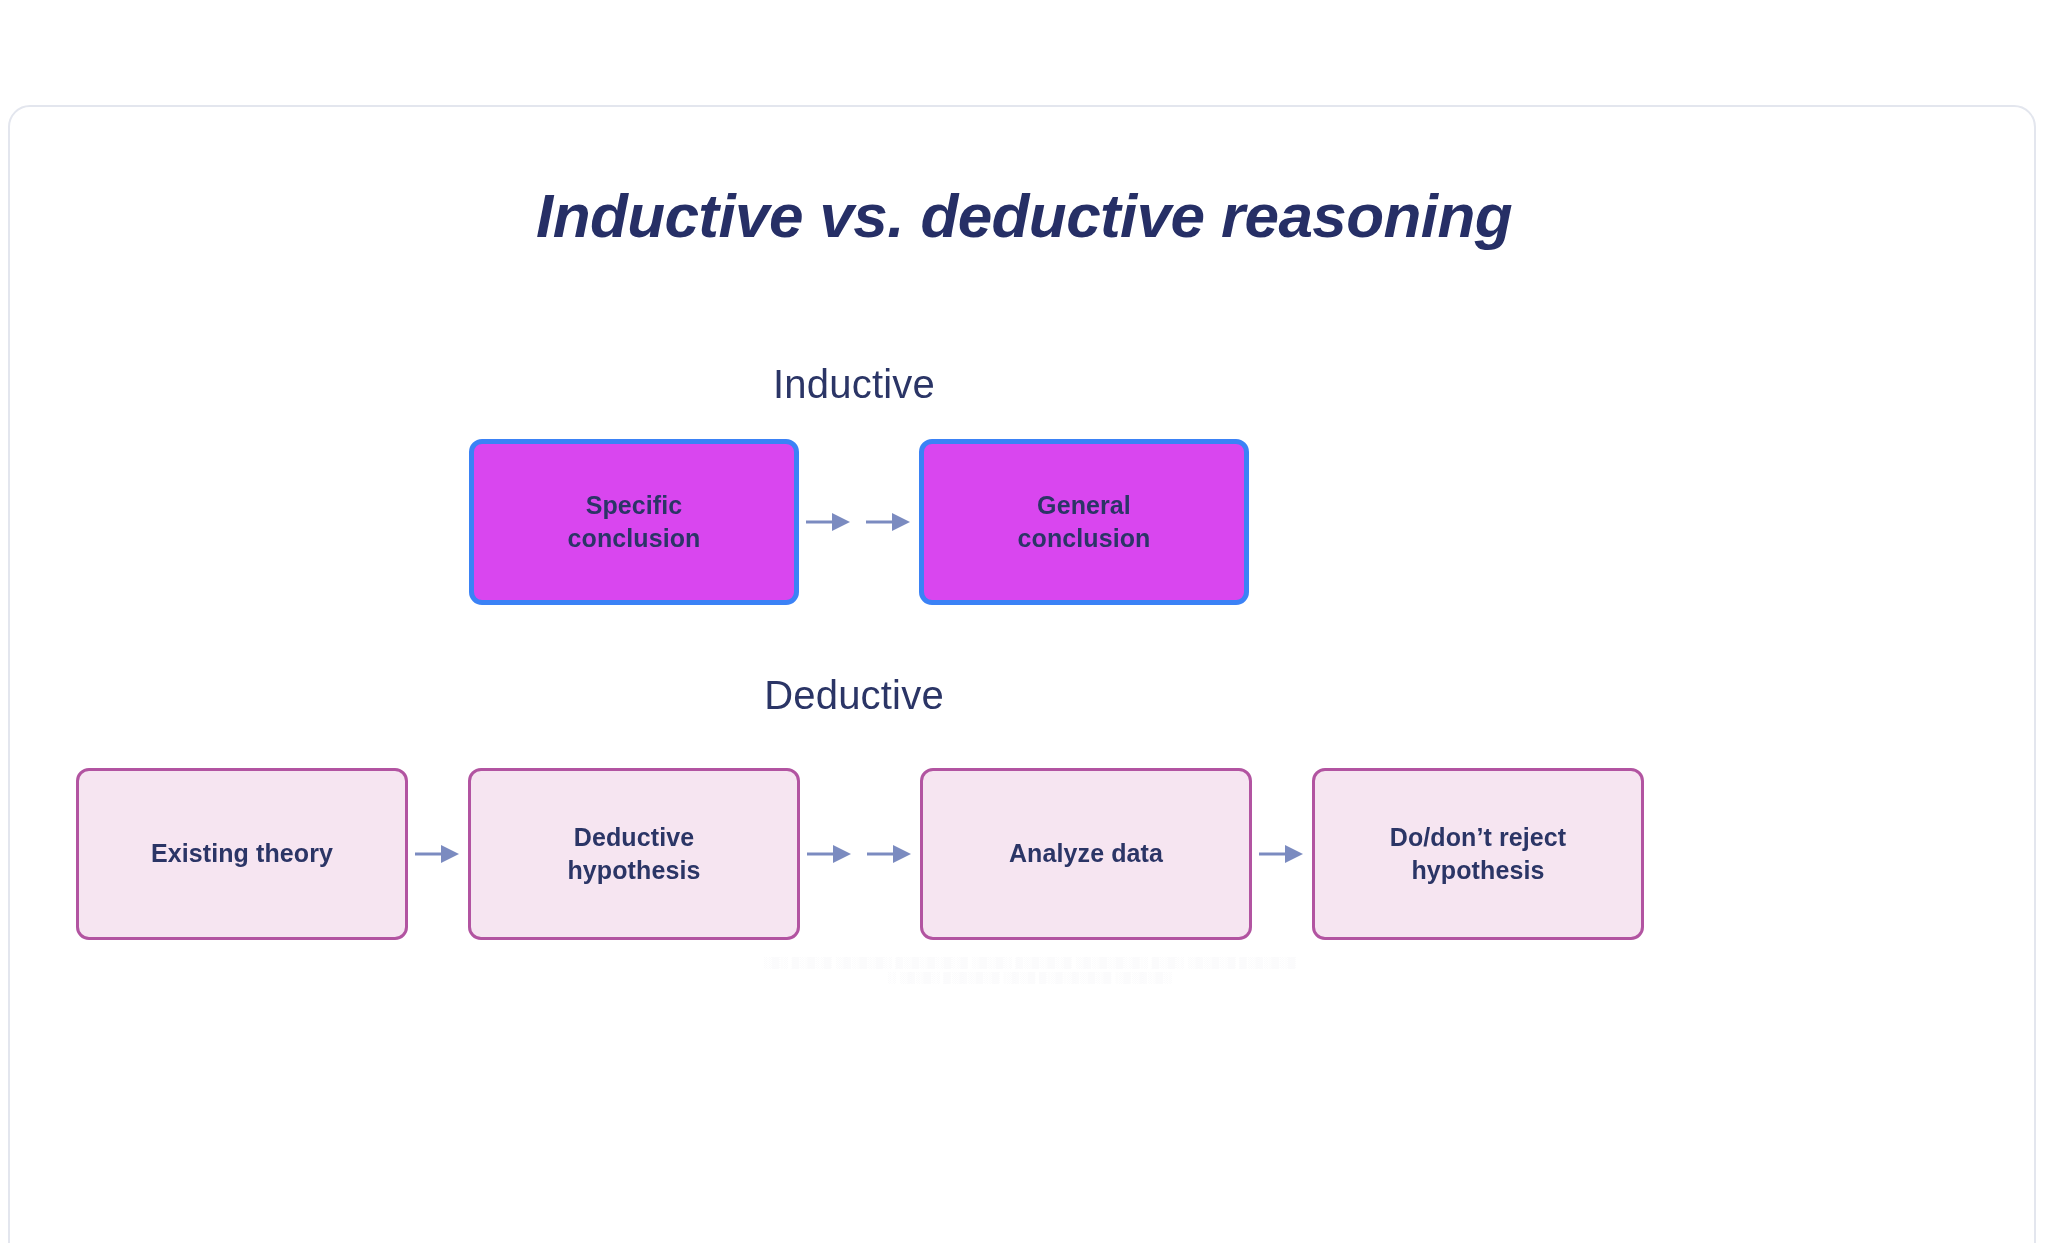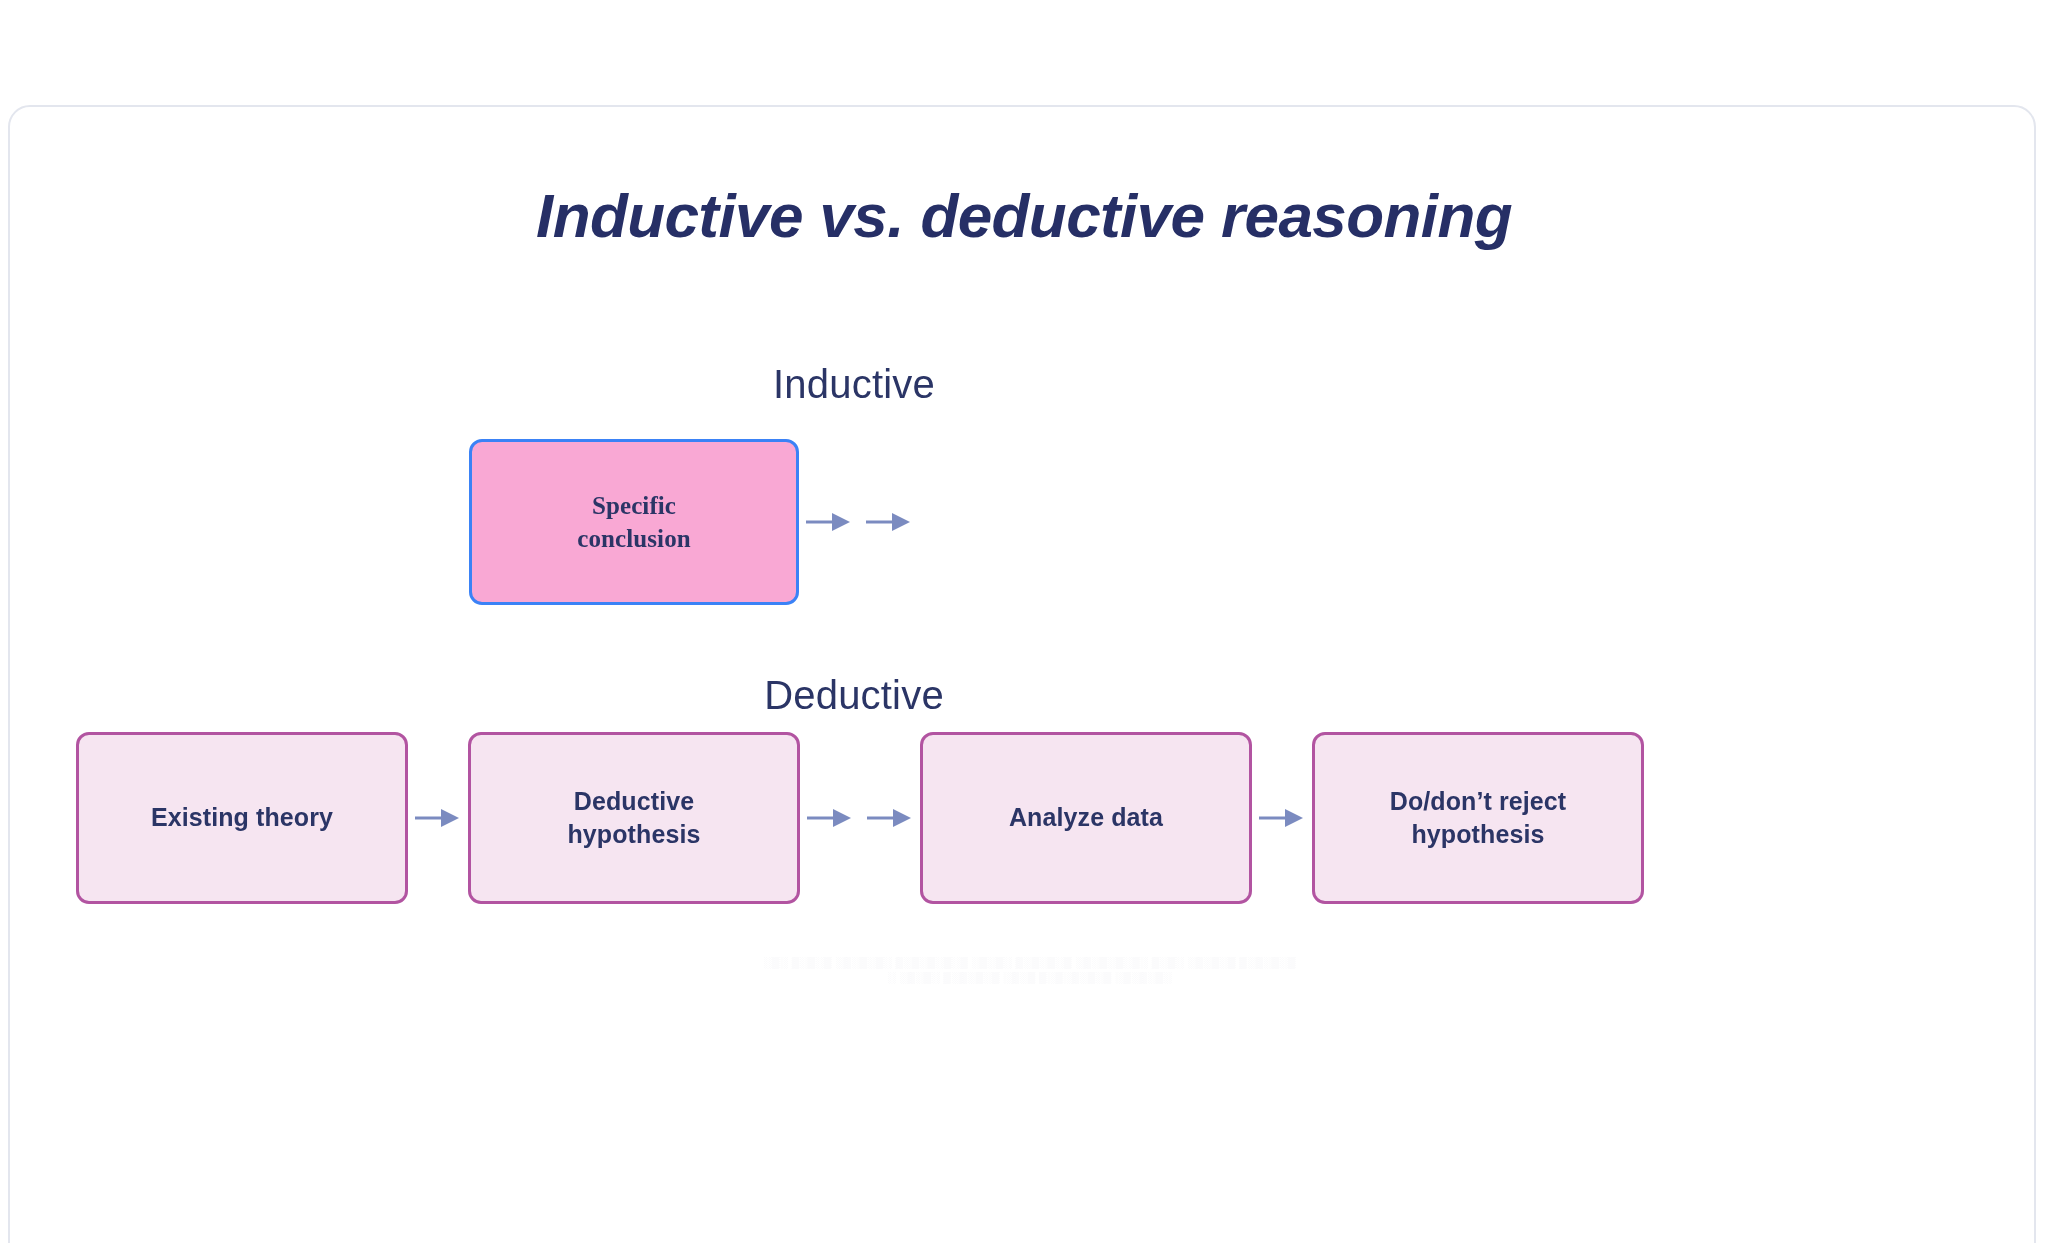--- a/index.html
+++ b/index.html
@@ -63,44 +63,43 @@
     display: flex;
     align-items: center;
   }
   #row-inductive {
     left: 469px;
     top: 439px;
     height: 166px;
   }
   #row-deductive {
     left: 76px;
-    top: 732px;
+    top: 768px;
     height: 172px;
   }
 
   
   .flow-box {
     box-sizing: border-box;
     display: flex;
     align-items: center;
     justify-content: center;
     text-align: center;
     border-radius: 13px;
     font-size: 25px;
     font-weight: 600;
     line-height: 1.34;
     letter-spacing: 0.1px;
     color: #2b3566;
   }
   .flow-box.blue {
     width: 330px;
     height: 166px;
-    background: #f9a8d4;
-    border: 3px solid #3b82f6;
-    font-family: Liberation Serif, serif;
+    background: #d946ef;
+    border: 5px solid #3b82f6;
   }
   .flow-box.pink {
     width: 332px;
     height: 172px;
     background: #f6e5f1;
     border: 3px solid #b254a1;
   }
   .flow-box .box-label { display: block; padding: 0 14px; }
 
   
@@ -156,20 +155,26 @@
   </div>
 
 
   <div class="arrow">
     <svg width="46" height="24" viewBox="0 0 46 24" aria-hidden="true">
       <path d="M0 12 H28" stroke="#7b8bc0" stroke-width="3" fill="none"></path>
       <path d="M26 3 L44 12 L26 21 Z" fill="#7b8bc0"></path>
     </svg>
   </div>
 
+  <div class="flow-box blue">
+    <span class="box-label">
+      <span>General</span><br>
+      <span>conclusion</span>
+    </span>
+  </div>
 </div>
 
 <div class="section-heading" id="heading-deductive">Deductive</div>
 
 <div class="flow-row" id="row-deductive">
   <div class="flow-box pink">
     <span class="box-label">Existing theory</span>
   </div>
 
   <div class="arrow">

